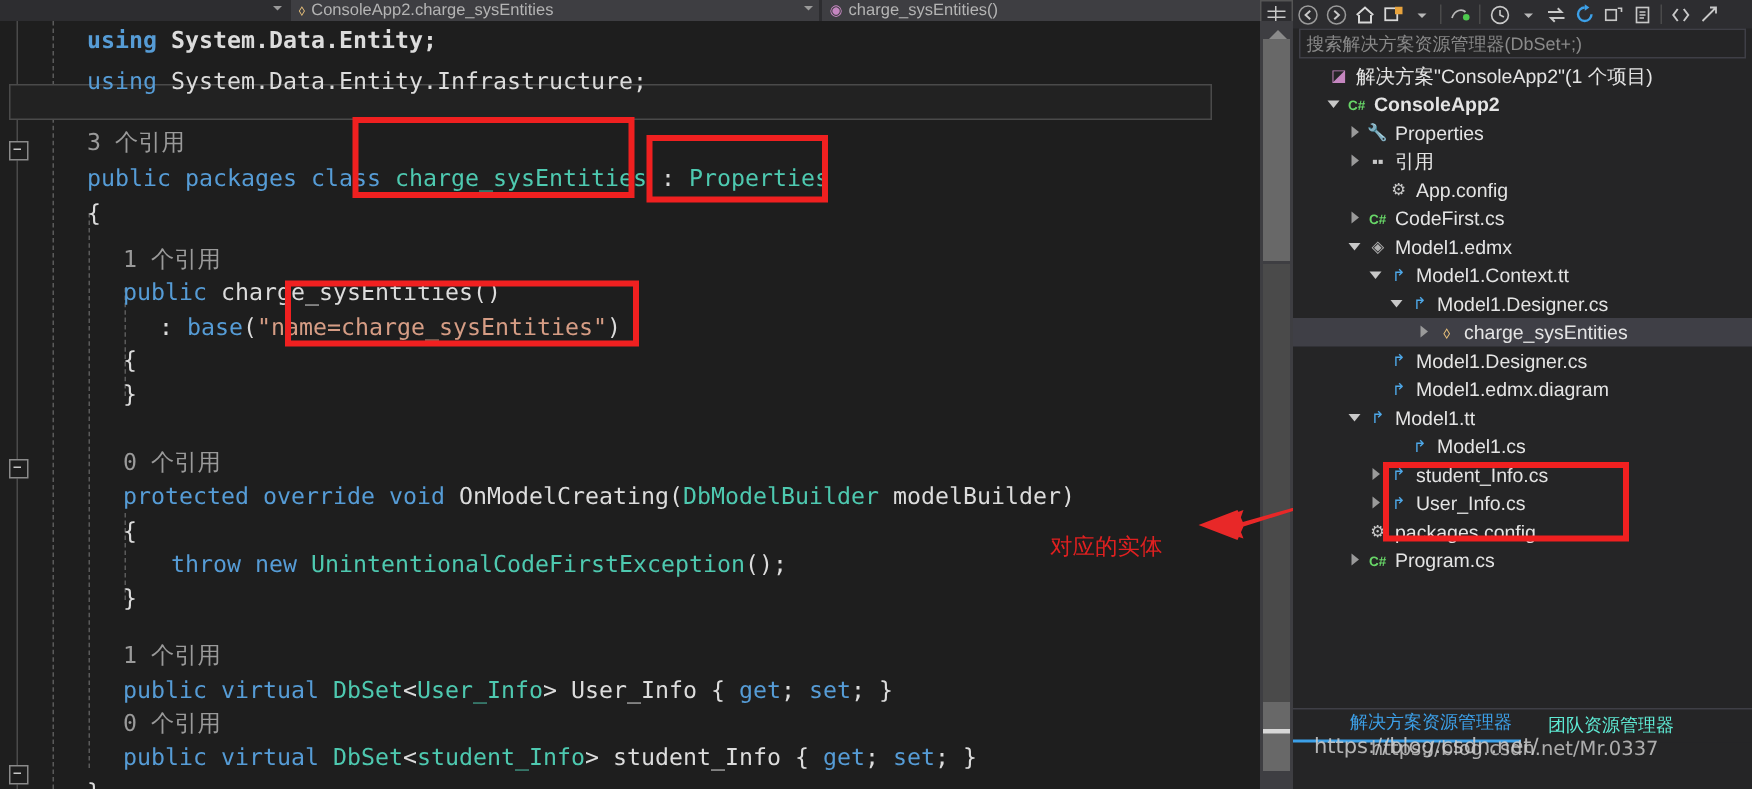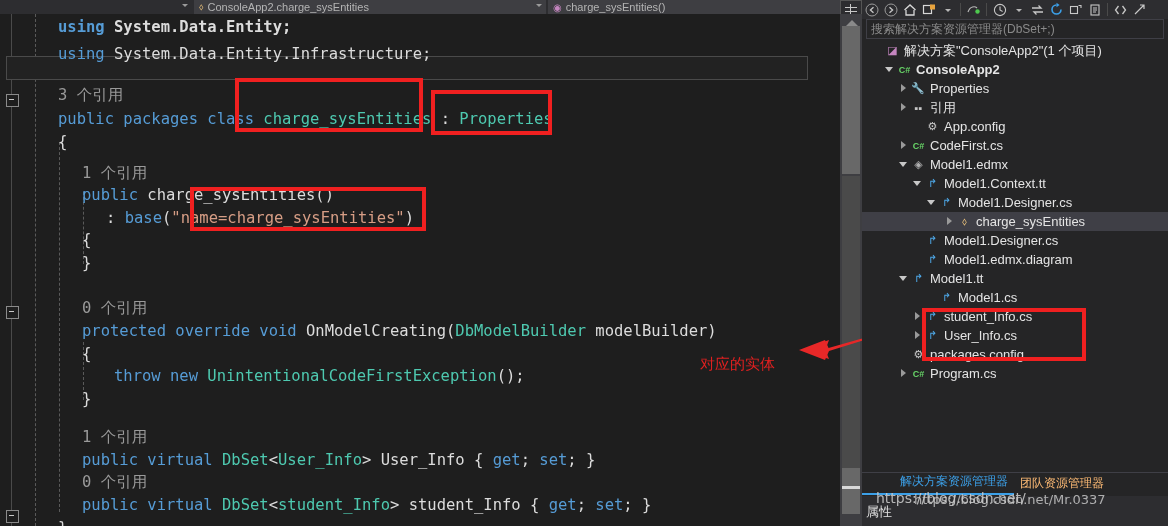--- a/index.html
+++ b/index.html
@@ -89,21 +89,21 @@
      border-top:4.5px solid transparent;border-bottom:4.5px solid transparent;border-left:5px solid #9a9a9a;}
   .arrow.open::before{content:"";position:absolute;left:1px;top:3px;
      border-left:4.5px solid transparent;border-right:4.5px solid transparent;border-top:5px solid #c8c8c8;}
   .ic{width:15px;height:15px;flex:0 0 15px;margin-right:4px;position:relative;
       display:flex;align-items:center;justify-content:center;font-size:11px;}
 
   .se-tabs{position:absolute;top:472px;left:0;width:306px;height:22px;display:flex;align-items:flex-end;
            background:#252526;border-top:1px solid #3f3f46;}
   .se-tab{font-size:12px;padding:2px 6px 3px 6px;}
   .se-tab.active{color:#3ca0e8;border-bottom:2px solid #3ca0e8;padding-left:38px;}
-  .se-tab.inact{color:#fdba74;}
+  .se-tab.inact{color:#5eead4;margin-left:12px;}
   .se-props{position:absolute;top:496px;left:0;width:306px;height:30px;background:#2d2d30;}
   .se-props .lbl{position:absolute;left:4px;top:7px;color:#e0e0e0;font-size:13px;}
 
   .wm{position:absolute;color:#cfcfcf;font-size:14px;white-space:nowrap;opacity:.85;
       font-family:"DejaVu Sans","Liberation Sans",sans-serif;}
   .wm2{position:absolute;color:#cfcfcf;font-size:13px;white-space:nowrap;opacity:.8;
       font-family:"DejaVu Sans","Liberation Sans",sans-serif;}
 
   svg{display:block;}
 </style>
@@ -376,21 +376,18 @@
         </div>
       </div>
 
     <div class="redbox" style="position:absolute;left:60px;top:308px;width:164px;height:53px;z-index:5;"></div>
 
     <div class="se-tabs">
       <div class="se-tab active">解决方案资源管理器</div>
       <div class="se-tab inact">团队资源管理器</div>
     </div>
 
-    <div class="se-props">
-      <span class="lbl">属性</span>
-    </div>
 
     <div class="wm" style="left:14px;top:490px;">https://blog.csdn.net/</div>
     <div class="wm2" style="left:52px;top:492px;">https://blog.csdn.net/Mr.0337</div>
   </div>
 
 </div>
 
 </body></html>

